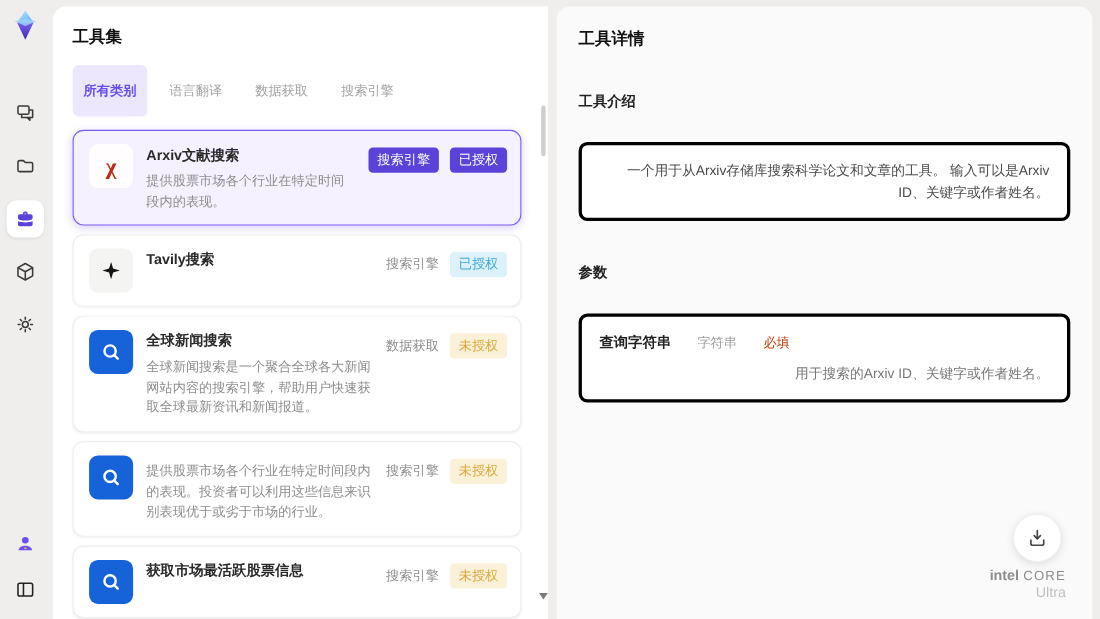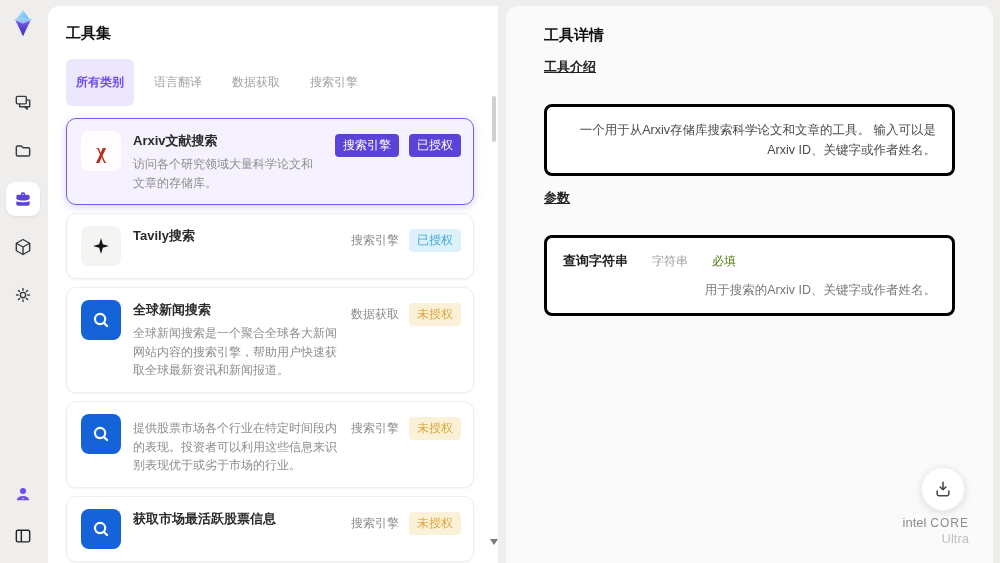--- a/index.html
+++ b/index.html
@@ -61,42 +61,42 @@
   
   .list-scroll { position:absolute; right:0px; top:84px; bottom:4px; width:8px; }
   .list-scroll .thumb { position:absolute; top:6px; left:2px; width:4px; height:46px; border-radius:2px; background:#cfcfcf; }
   .list-scroll .down-arrow {
     position:absolute; bottom:14px; left:0px; width:0; height:0;
     border-left:4px solid transparent; border-right:4px solid transparent; border-top:6px solid #7a7a7a;
   }
   
   .detail-panel {
     position:absolute; left:506px; top:6px; right:7px; bottom:0;
-    background:#fbfafa; border-radius:12px 12px 0 0; padding:20px 38px;
+    background:#fbfafa; border-radius:12px 12px 0 0; padding:20px 20px;
   }
   .detail-title { font-size:15px; font-weight:bold; color:#111; }
-  .section-h { font-size:13px; font-weight:bold; color:#222; margin-top:13px;text-decoration:underline; }
+  .section-h { font-size:13px; font-weight:bold; color:#222; margin-top:38px; }
   .intro-box, .param-box {
     margin-top:28px; background:#ffffff; border:3px solid #000000; border-radius:8px;
     padding:13px 16px; font-size:12.5px; color:#4a4a4a; line-height:1.6;text-align:right;
   }
   .param-head { display:flex; align-items:baseline; gap:24px; }
   .param-name { font-size:13px; font-weight:bold; color:#222; }
   .param-type { font-size:12px; color:#9a9a9a; }
-  .param-req  { font-size:12px; color:#4d7c0f; }
+  .param-req  { font-size:12px; color:#c2410c; }
   .param-desc { font-size:12.5px; color:#777; margin-top:8px; }
   
   .fab {
     position:absolute; right:28px; bottom:52px; width:44px; height:44px; border-radius:50%;
     background:#fff; box-shadow:0 2px 8px rgba(0,0,0,.12); display:flex; align-items:center; justify-content:center;
     cursor:pointer; border:1px solid #f0f0f0;
   }
   .brand { position:absolute; right:24px; bottom:18px; text-align:right; color:#8d8d8d; line-height:1; }
   .brand .row1 { font-size:13px; letter-spacing:.3px; }
-  .brand .row1 b { font-weight:normal; letter-spacing:0; }
+  .brand .row1 b { font-weight:bold; letter-spacing:0; }
   .brand .row1 .core { font-size:12px; letter-spacing:1px; }
   .brand .row2 { font-size:13px; color:#c0c0c0; margin-top:3px; }
 </style>
 </head>
 <body>
 
 <div class="rail">
   <svg class="logo" viewBox="0 0 24 24">
     <defs>
       <linearGradient id="gTop" x1="0" y1="0" x2="1" y2="1">
@@ -174,21 +174,21 @@
   </div>
 
   <div class="tool-list">
 
     <div class="tool-row sel">
       <div class="tool-icon ic-white">
           <span class="arxiv-x">χ</span>
         </div>
       <div class="tool-text">
         <div class="tool-name">Arxiv文献搜索</div>
-        <div class="tool-desc">访问各个研究领域大量科学论文和文章的存储库。</div>
+        <div class="tool-desc">提供股票市场各个行业在特定时间段内的表现。</div>
       </div>
       <div class="tool-meta">
         <span class="pill solid">搜索引擎</span>
         <span class="pill solid">已授权</span>
       </div>
     </div>
 
     <div class="tool-row">
       <div class="tool-icon ic-gray">
         <svg width="20" height="20" viewBox="0 0 24 24">

